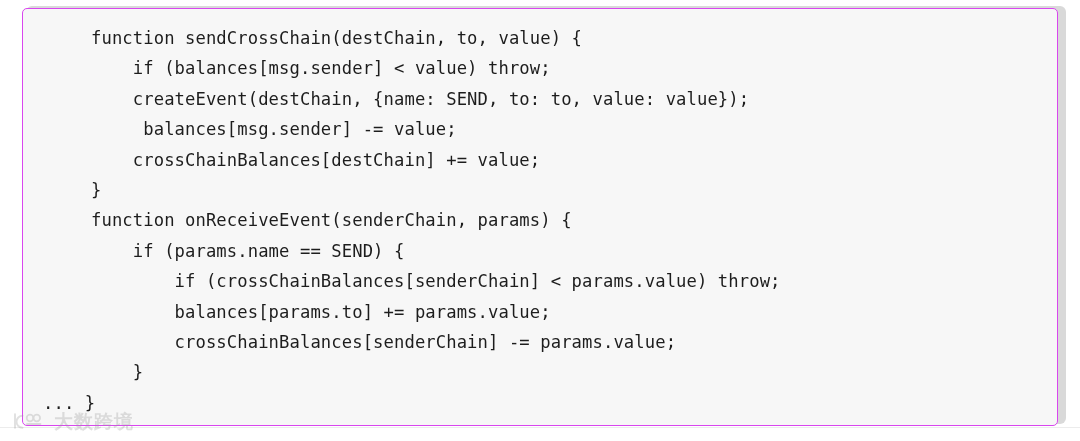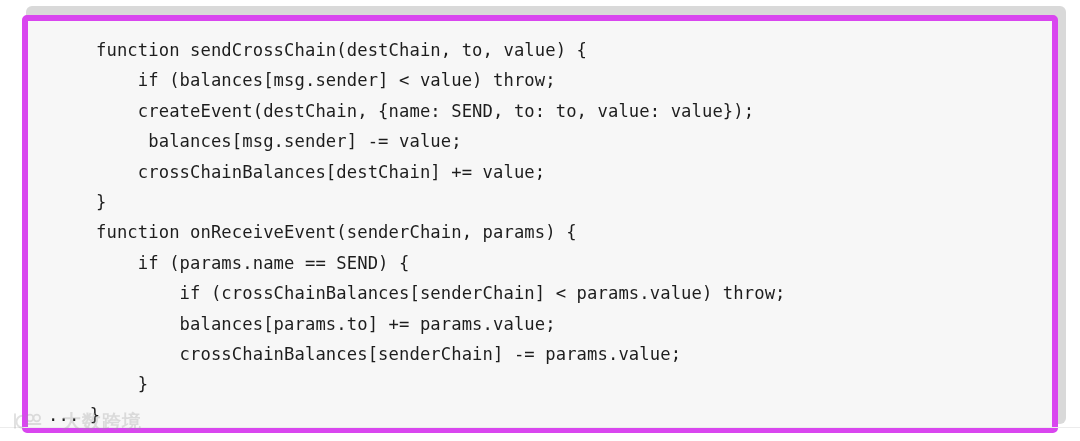--- a/index.html
+++ b/index.html
@@ -34,25 +34,25 @@
     height: 418px;
     background: #d9d9d9;
     border-radius: 6px;
     filter: blur(0.4px);
   }
 
   
   .code-box {
     position: absolute;
     left: 22px;
-    top: 15px;
+    top: 8px;
     width: 1036px;
     height: 418px;
     background: #f7f7f7;
-    border: 6px solid #d946ef;
+    border: 1px solid #d946ef;
     border-radius: 5px;
     box-sizing: border-box;
     overflow: hidden;
   }
 
   .code-pre {
     position: absolute;
     left: 0;
     top: 0;
     margin: 0;
@@ -80,21 +80,21 @@
   }
 
   
   .watermark {
     position: absolute;
     left: 12px;
     bottom: 5px;
     height: 30px;
     display: flex;
     align-items: center;
-    gap: 20px;
+    gap: 12px;
     opacity: 0.30;
     pointer-events: none;
     user-select: none;
   }
   .wm-logo {
     width: 30px;
     height: 24px;
     display: block;
   }
   .wm-text {

